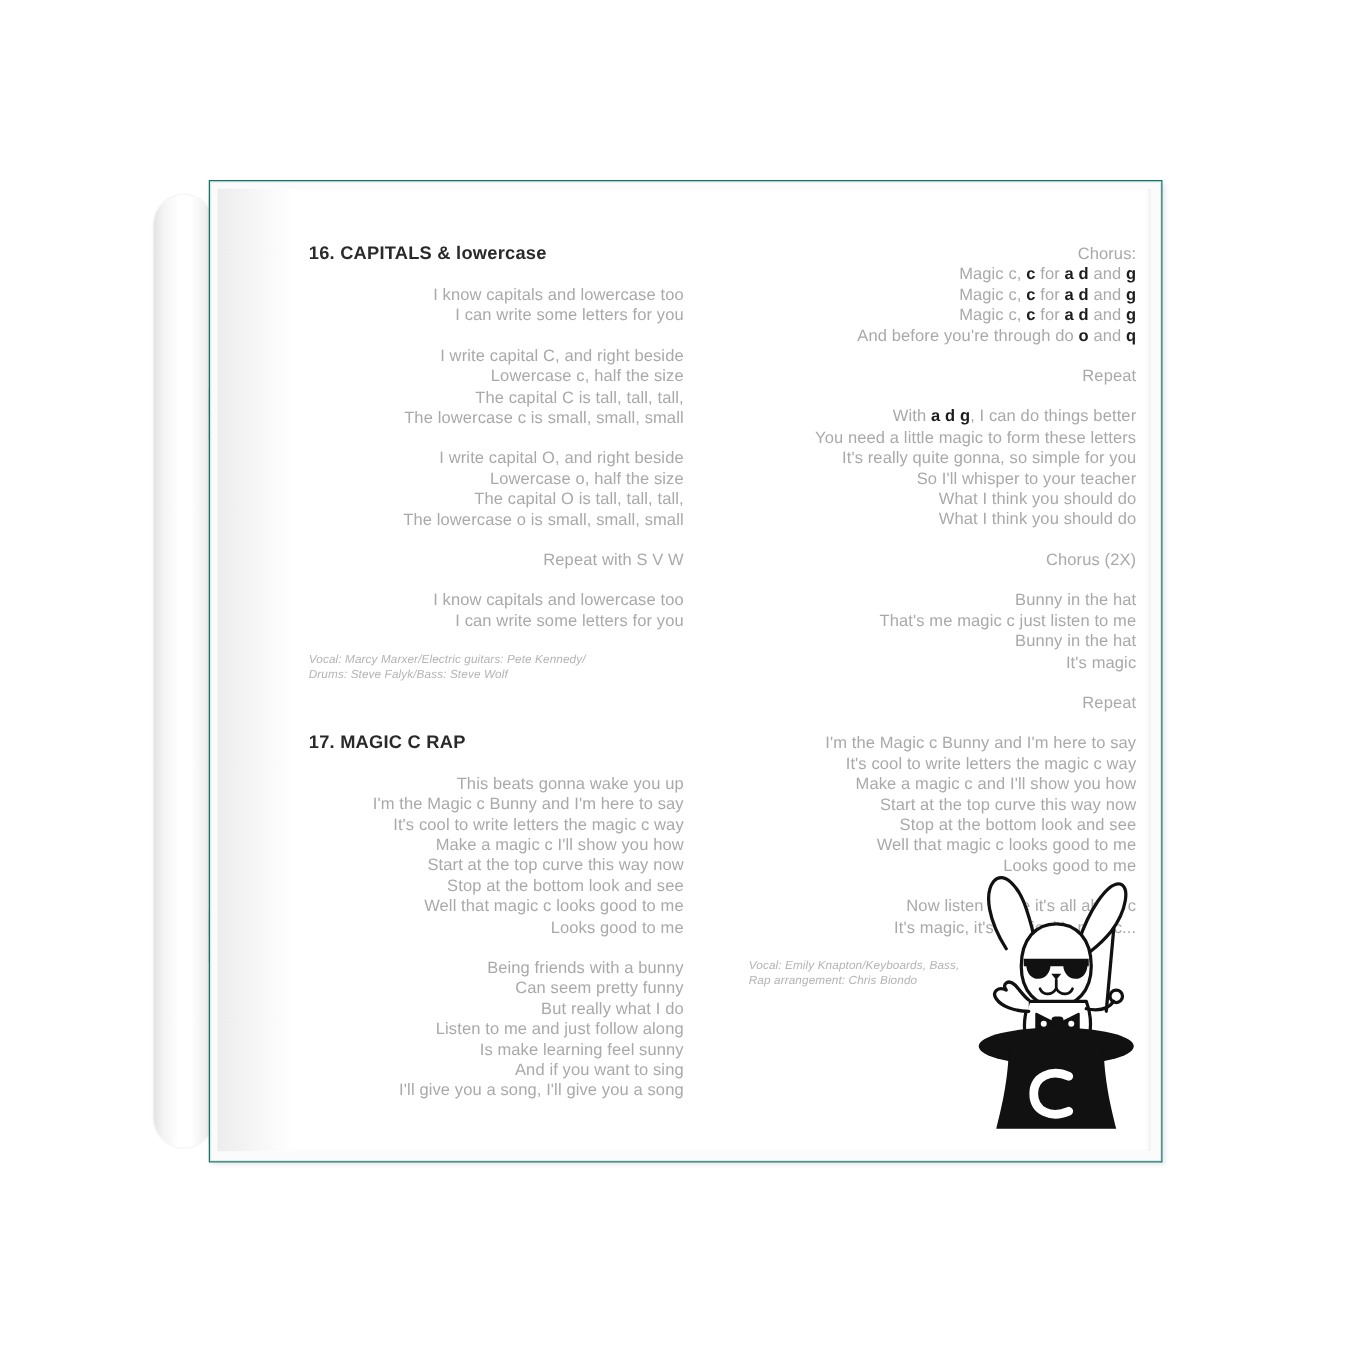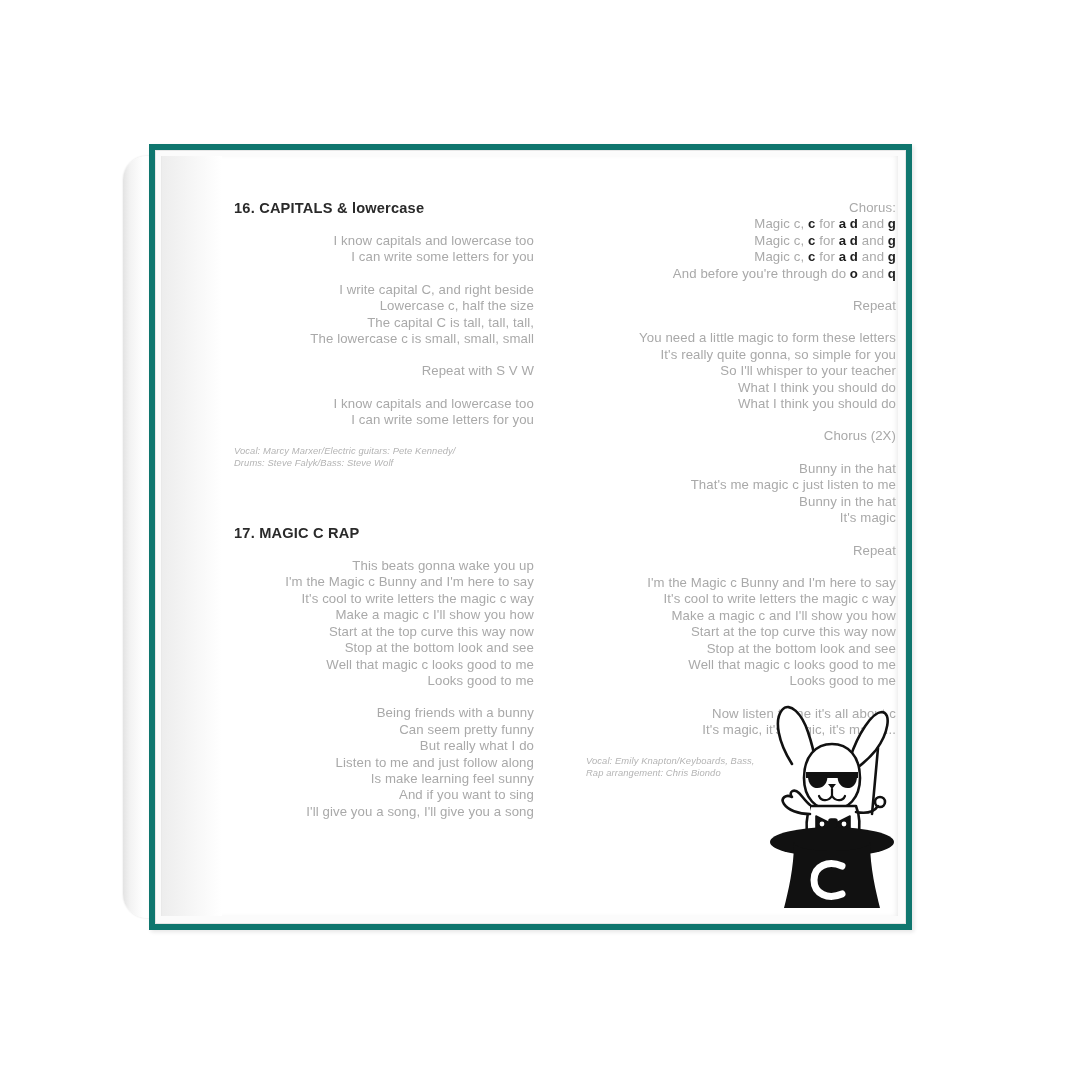--- a/index.html
+++ b/index.html
@@ -23,26 +23,26 @@
   .booklet {
     position: absolute;
     left: 123px;
     top: 144px;
     width: 797px;
     height: 786px;
   }
 
   .page-frame {
     position: absolute;
-    left: 26px;
+    left: 44px;
     top: 0;
     width: 763px;
     height: 786px;
     background: #fbfbfb;
-    border: 6px solid #0f766e;
+    border: 1px solid #0f766e;
     box-sizing: border-box;
     box-shadow: 0 0 0 1px #e6e6e6 inset,
                 2px 2px 4px rgba(0,0,0,0.10);
   }
 
   .page-inner {
     position: absolute;
     left: 6px;
     top: 6px;
     right: 8px;
@@ -110,21 +110,21 @@
   .col-right { left: 424px; width: 310px; }
 
   h2.song-title {
     margin: 0 0 16px 0;
     font-size: 14.6px;
     line-height: 17px;
     font-weight: bold;
     color: #2a2a2a;
     letter-spacing: 0.2px;
   }
-  h2.song-title.second { margin-top: 16px; }
+  h2.song-title.second { margin-top: 0; }
 
   .stanza {
     margin: 0 0 16px 0;
   }
   .stanza .line { white-space: pre; text-align: right; }
 
   .credits {
     margin: 12px 0 14px 0;
     font-size: 9.4px;
     line-height: 12.2px;
@@ -174,20 +174,26 @@
             <div class="line">I can write some letters for you</div>
           </div>
 
           <div class="stanza">
             <div class="line">I write capital C, and right beside</div>
             <div class="line">Lowercase c, half the size</div>
             <div class="line">The capital C is tall, tall, tall,</div>
             <div class="line">The lowercase c is small, small, small</div>
           </div>
 
+          <div class="stanza">
+            <div class="line">I write capital O, and right beside</div>
+            <div class="line">Lowercase o, half the size</div>
+            <div class="line">The capital O is tall, tall, tall,</div>
+            <div class="line">The lowercase o is small, small, small</div>
+          </div>
 
           <div class="stanza">
             <div class="line">Repeat with S V W</div>
           </div>
 
           <div class="stanza">
             <div class="line">I know capitals and lowercase too</div>
             <div class="line">I can write some letters for you</div>
           </div>
 
@@ -235,20 +241,21 @@
             <div class="line"><span>Magic c, </span><b class="letter">c</b><span> for </span><b class="letter">a</b><span> </span><b class="letter">d</b><span> and </span><b class="letter">g</b></div>
 
             <div class="line"><span>And before you're through do </span><b class="letter">o</b><span> and </span><b class="letter">q</b></div>
           </div>
 
           <div class="stanza">
             <div class="line">Repeat</div>
           </div>
 
           <div class="stanza">
+            <div class="line"><span>With </span><b class="letter">a</b><span> </span><b class="letter">d</b><span> </span><b class="letter">g</b><span>, I can do things better</span></div>
             <div class="line">You need a little magic to form these letters</div>
             <div class="line">It's really quite gonna, so simple for you</div>
             <div class="line">So I'll whisper to your teacher</div>
             <div class="line">What I think you should do</div>
             <div class="line">What I think you should do</div>
           </div>
 
           <div class="stanza">
             <div class="line">Chorus (2X)</div>
           </div>

